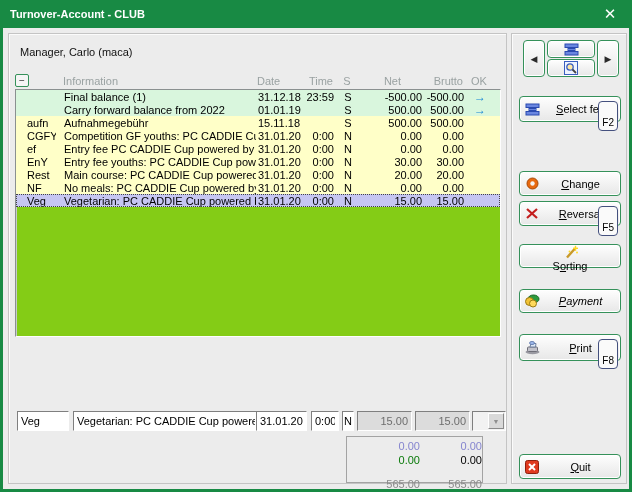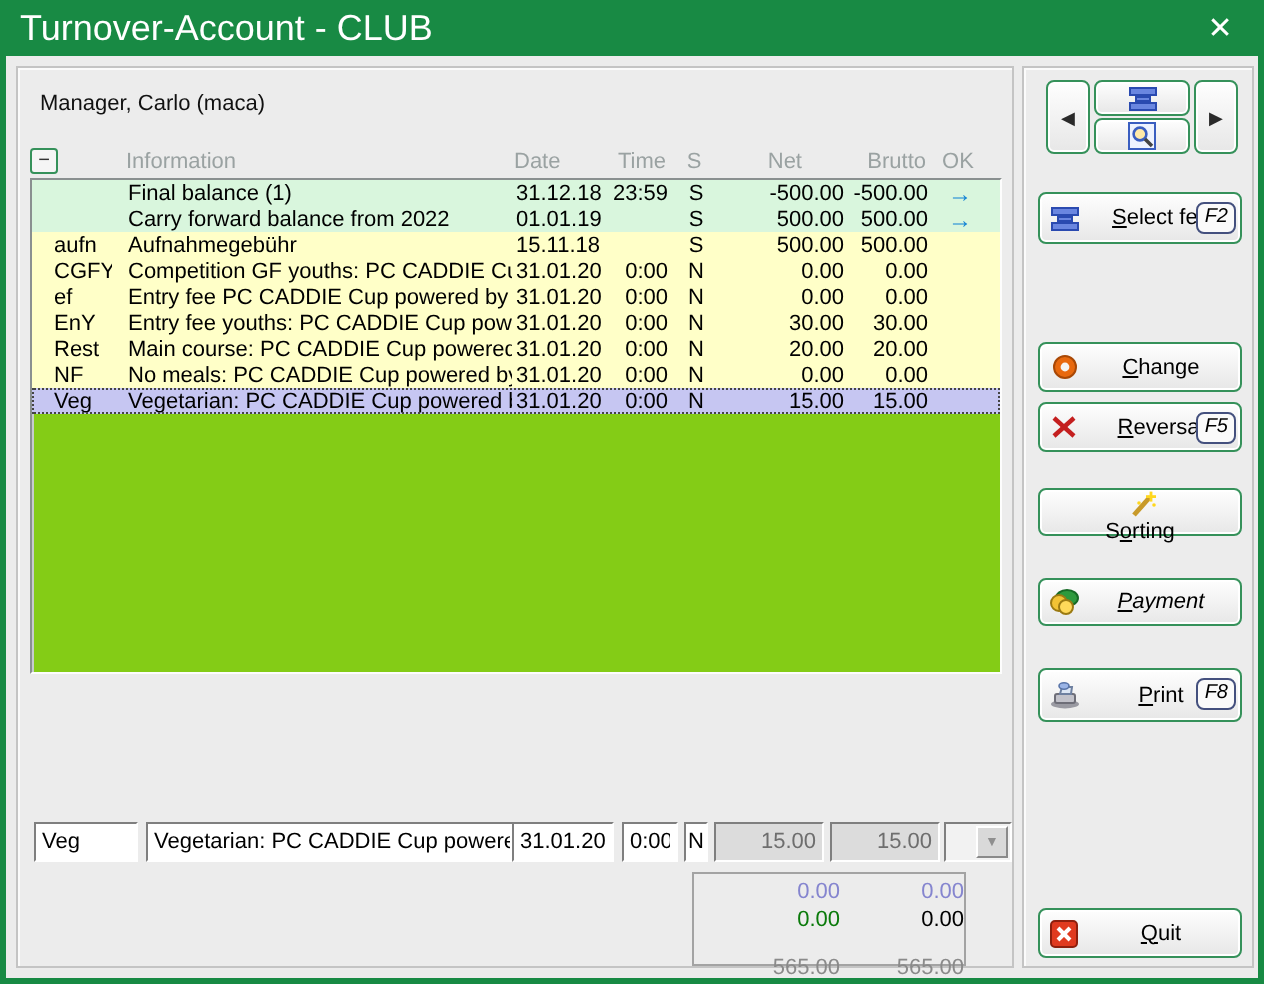--- a/index.html
+++ b/index.html
@@ -6,21 +6,21 @@
   body { font-family: "Liberation Sans", sans-serif; background: #555; }
   .window {
     position: relative; width: 632px; height: 492px;
     background: #188a44;
     overflow: hidden;
   }
   .titlebar {
     height: 28px; background: #188a44; color: #fff;
     display: flex; align-items: center; padding: 0 10px;
   }
-  .titlebar .title { font-size: 18px; font-weight: normal; flex: 1; }
+  .titlebar .title { font-size: 11px; font-weight: bold; flex: 1; }
   .close-btn { width: 24px; height: 22px; display: flex; align-items: center; justify-content: center;
     color: #fff; font-size: 15px; cursor: default; }
   .body { position: absolute; left: 3px; right: 3px; top: 28px; bottom: 3px; background: #ececec; }
 
   .panel { position: absolute; border: 1px solid #c4c4c4; box-shadow: inset 1px 1px 0 #fbfbfb; background: #ececec; }
   .left-panel  { left: 5px; top: 5px; width: 499px; height: 451px; }
   .right-panel { left: 508px; top: 5px; width: 116px; height: 451px; }
 
   .manager { position: absolute; left: 11px; top: 12px; font-size: 11px; color: #111; }
 
@@ -82,21 +82,21 @@
   .btn { position: absolute; left: 7px; width: 102px; height: 26px;
     background: linear-gradient(#fefefe, #e7e7e7);
     border: 1px solid #35915a; border-radius: 4px;
     box-shadow: inset 0 0 0 1px #fff;
     display: flex; align-items: center; font-size: 11px; color: #000; cursor: default; }
   .btn .ic { flex: none; width: 18px; margin-left: 3px; display: flex; justify-content: center; }
   .btn .lbl { flex: 1; text-align: center; white-space: nowrap; }
   .btn .lbl .u { text-decoration: underline; }
   .fkey { position: absolute; right: 2px; top: 4px; height: 16px; line-height: 14px;
     border: 1px solid #44507e; border-radius: 4px; background: #fafafa;
-    font-size: 10px; padding: 0 3px; color: #000; font-style: italic; }
+    font-size: 10px; padding: 14px 3px; color: #000; }
 
   .navgroup { position: absolute; left: 11px; top: 6px; width: 96px; height: 38px; }
   .nav-arrow { position: absolute; top: 0; width: 22px; height: 37px;
     background: linear-gradient(#fefefe, #e7e7e7); border: 1px solid #35915a; border-radius: 4px;
     box-shadow: inset 0 0 0 1px #fff; display: flex; align-items: center; justify-content: center;
     font-size: 9px; color: #2a2a2a; }
   .nav-prev { left: 0; } .nav-next { right: 0; }
   .nav-mid-btn { position: absolute; left: 24px; width: 48px; height: 18px;
     background: linear-gradient(#fefefe, #e7e7e7); border: 1px solid #35915a; border-radius: 4px;
     box-shadow: inset 0 0 0 1px #fff; display: flex; align-items: center; justify-content: center; }

